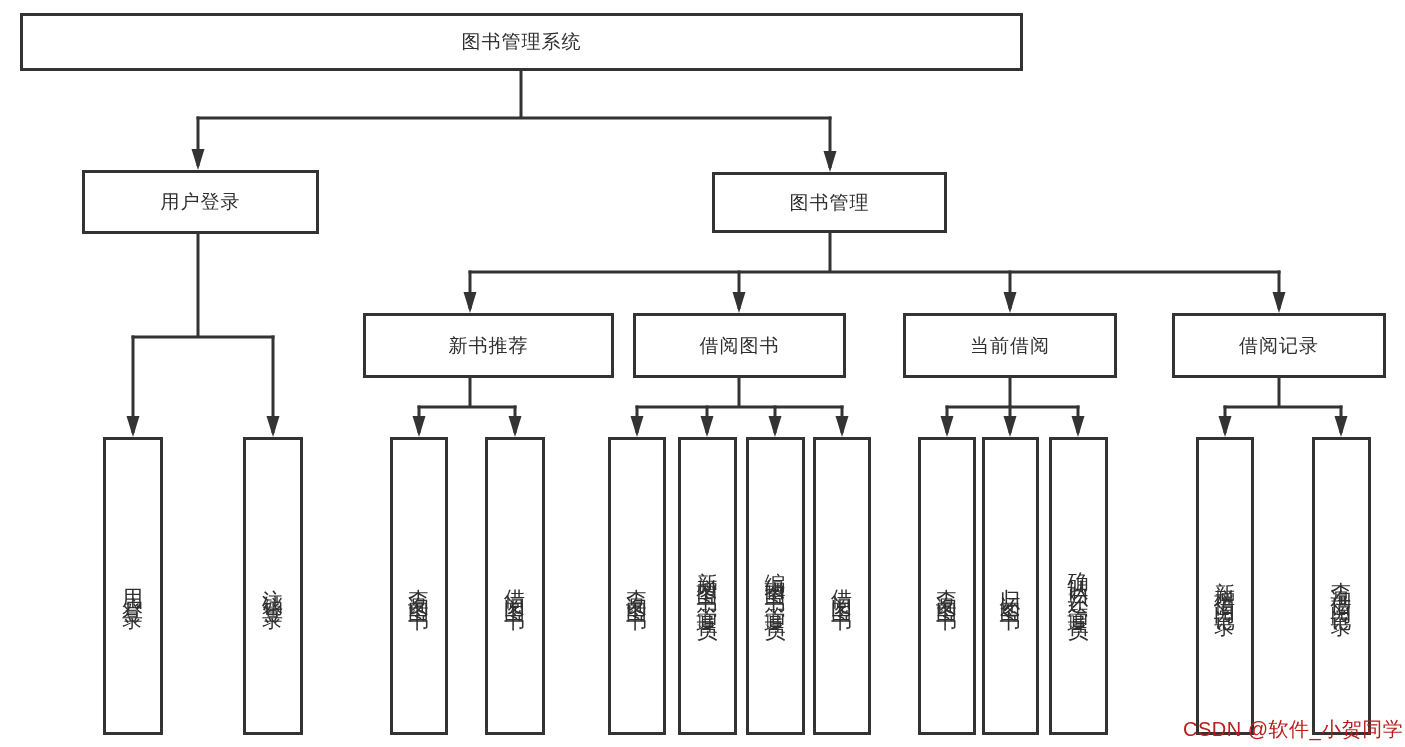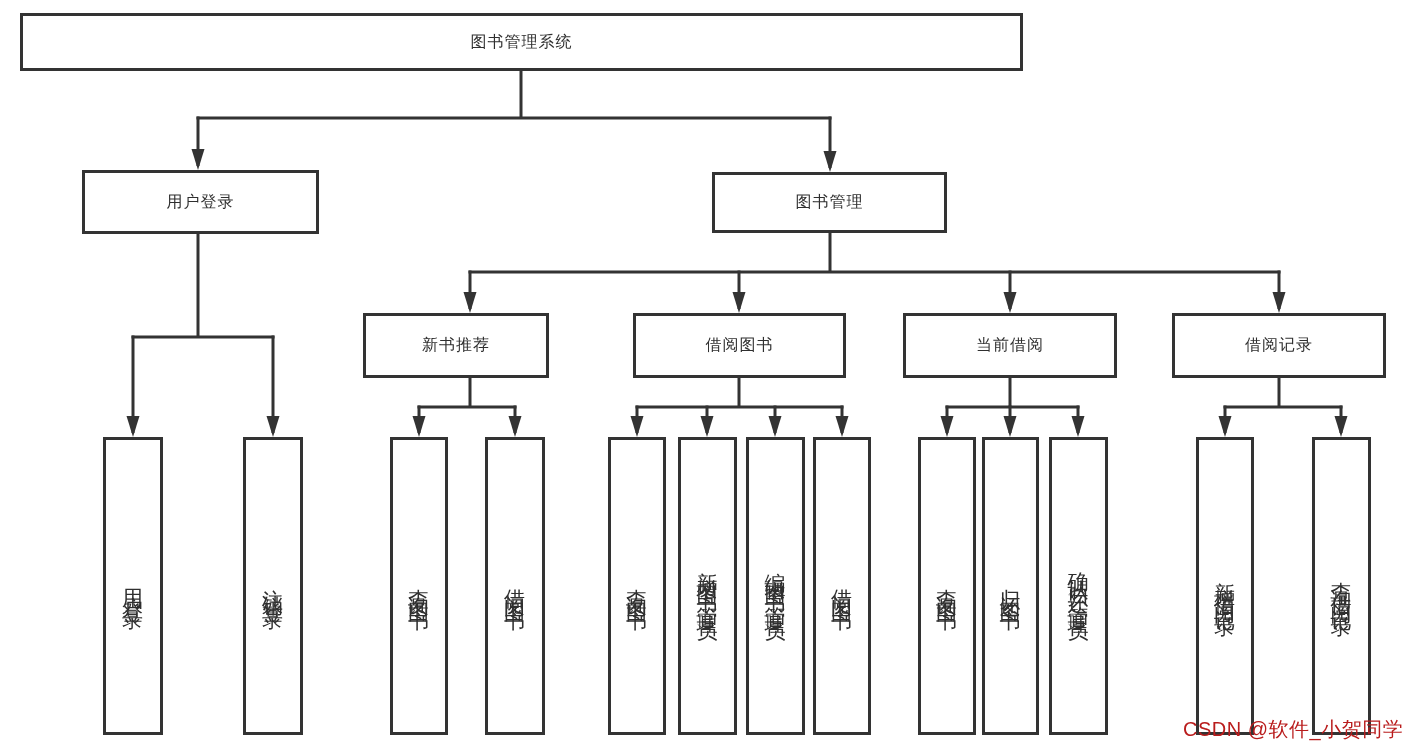--- a/index.html
+++ b/index.html
@@ -26,21 +26,21 @@
     position: absolute;
     box-sizing: border-box;
     border: 3px solid #333333;
     background: #ffffff;
     color: #2f2f2f;
     display: flex;
     align-items: center;
     justify-content: center;
   }
   .hbox {
-    font-size: 16px;
+    font-size: 19px;
     letter-spacing: 1px;
     white-space: nowrap;
   }
   .vbox {
     writing-mode: vertical-rl;
     text-orientation: mixed;
     font-size: 21px;
     letter-spacing: 7px;
     line-height: 1;
   }
@@ -122,21 +122,21 @@
       <polygon points="1225,437 1218.5,416 1231.5,416"></polygon>
       <polygon points="1341,437 1334.5,416 1347.5,416"></polygon>
     </g>
   </svg>
 
   <div class="node hbox" style="left:20px; top:13px; width:1003px; height:58px;">图书管理系统</div>
 
   <div class="node hbox" style="left:82px; top:170px; width:237px; height:64px;">用户登录</div>
   <div class="node hbox" style="left:712px; top:172px; width:235px; height:61px;">图书管理</div>
 
-  <div class="node hbox" style="left:363px; top:313px; width:186px; height:65px;">新书推荐</div>
+  <div class="node hbox" style="left:363px; top:313px; width:251px; height:65px;">新书推荐</div>
   <div class="node hbox" style="left:633px; top:313px; width:213px; height:65px;">借阅图书</div>
   <div class="node hbox" style="left:903px; top:313px; width:214px; height:65px;">当前借阅</div>
   <div class="node hbox" style="left:1172px; top:313px; width:214px; height:65px;font-family:Liberation Mono, monospace;">借阅记录</div>
 
   <div class="node vbox" style="left:103px; top:437px; width:60px; height:298px;">用户登录</div>
   <div class="node vbox" style="left:243px; top:437px; width:60px; height:298px;">注销登录</div>
 
   <div class="node vbox" style="left:390px; top:437px; width:58px; height:298px;">查询图书</div>
   <div class="node vbox" style="left:485px; top:437px; width:60px; height:298px;">借阅图书</div>
 

